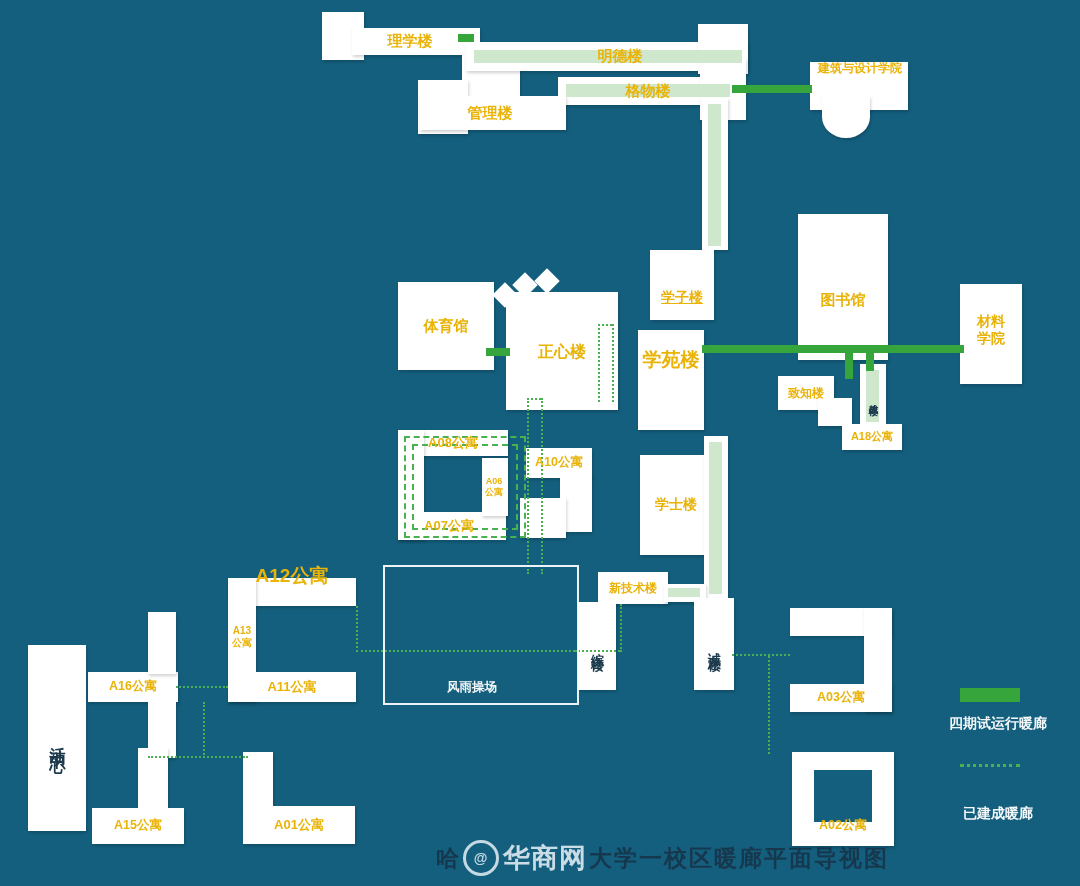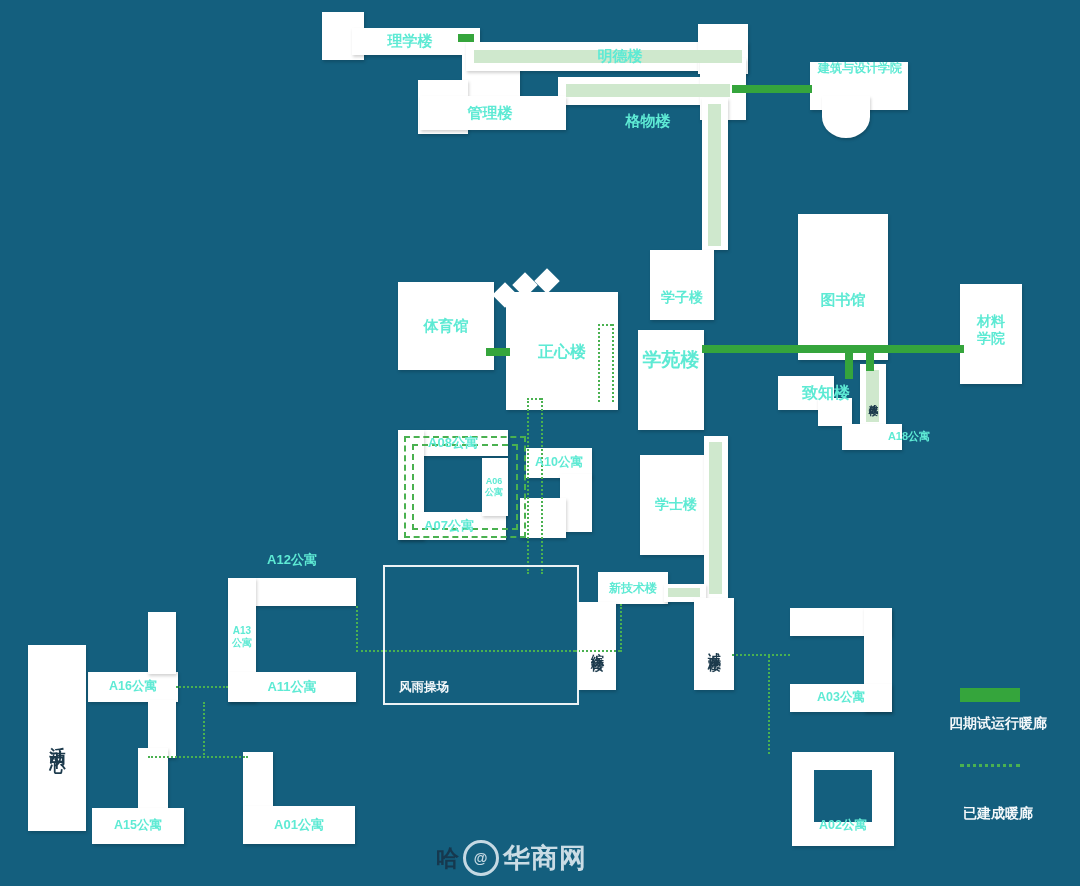--- a/index.html
+++ b/index.html
@@ -12,21 +12,21 @@
   }
   .b{position:absolute;background:#ffffff;box-shadow:1px 2px 3px rgba(0,0,0,.18);}
   .hole{position:absolute;background:#145f7e;box-shadow:none;}
   .pg{position:absolute;background:#cfe8cd;}
   .sg{position:absolute;background:#35a53c;}
   .dh{position:absolute;border-top:2px dotted #4ab150;height:0;}
   .dv{position:absolute;border-left:2px dotted #4ab150;width:0;}
   .dr{position:absolute;border:2px dashed #4ab150;background:transparent;}
   .notch{position:absolute;background:#ffffff;transform:rotate(45deg);}
   .lb{
-    position:absolute;color:#5eead4;font-weight:bold;
+    position:absolute;color:#eab308;font-weight:bold;
     display:flex;align-items:center;justify-content:center;text-align:center;
     line-height:1.25;white-space:nowrap;
   }
   .wraplb{white-space:normal;word-break:break-all;}
   .vlb{
     position:absolute;color:#1c3a4c;font-weight:bold;
     writing-mode:vertical-rl;text-orientation:upright;
     display:flex;align-items:center;justify-content:center;letter-spacing:3px;
   }
   .white{color:#f4f8fa;}
@@ -163,57 +163,58 @@
   <div class="dv" style="left:203px;top:702px;height:56px;"></div>
   <div class="dh" style="left:148px;top:756px;width:100px;"></div>
 
   <div class="dh" style="left:732px;top:654px;width:58px;"></div>
   <div class="dv" style="left:768px;top:656px;height:98px;"></div>
 
   <div class="outline-rect" style="left:383px;top:565px;width:192px;height:136px;"></div>
 
   <div class="lb" style="left:360px;top:29px;width:100px;height:25px;font-size:15px;">理学楼</div>
   <div class="lb" style="left:560px;top:44px;width:120px;height:25px;font-size:15px;">明德楼</div>
-  <div class="lb" style="left:588px;top:79px;width:120px;height:24px;font-size:15px;margin-top:30px;">格物楼</div>
+  <div class="lb" style="left:588px;top:79px;width:120px;height:24px;font-size:15px;">格物楼</div>
   <div class="lb" style="left:812px;top:56px;width:96px;height:24px;font-size:12px;">建筑与设计学院</div>
   <div class="lb" style="left:430px;top:99px;width:120px;height:28px;font-size:15px;font-family:Liberation Serif, serif;">管理楼</div>
   <div class="lb" style="left:400px;top:312px;width:92px;height:28px;font-size:15px;">体育馆</div>
   <div class="lb" style="left:516px;top:338px;width:92px;height:28px;font-size:16px;">正心楼</div>
-  <div class="lb" style="left:650px;top:286px;width:64px;height:24px;font-size:14px;">学子楼</div>
+  <div class="lb" style="left:650px;top:286px;width:64px;height:24px;font-size:14px;text-decoration:underline;">学子楼</div>
   <div class="lb" style="left:636px;top:348px;width:70px;height:24px;font-size:19px;">学苑楼</div>
   <div class="lb" style="left:798px;top:286px;width:90px;height:28px;font-size:15px;">图书馆</div>
   <div class="lb wraplb" style="left:974px;top:306px;width:34px;height:48px;font-size:14px;">材料学院</div>
-  <div class="lb" style="left:778px;top:380px;width:56px;height:26px;font-size:16px;padding-left:20px;">致知楼</div>
+  <div class="lb" style="left:778px;top:380px;width:56px;height:26px;font-size:12px;">致知楼</div>
   <div class="vlb" style="left:863px;top:372px;width:20px;height:50px;font-size:9.5px;letter-spacing:1px;">成教楼</div>
-  <div class="lb" style="left:842px;top:426px;width:60px;height:22px;font-size:11px;padding-left:37px;">A18公寓</div>
+  <div class="lb" style="left:842px;top:426px;width:60px;height:22px;font-size:11px;">A18公寓</div>
   <div class="lb" style="left:404px;top:431px;width:98px;height:24px;font-size:13px;">A08公寓</div>
   <div class="lb" style="left:524px;top:450px;width:70px;height:26px;font-size:12.5px;">A10公寓</div>
   <div class="lb wraplb" style="left:484px;top:462px;width:20px;height:50px;font-size:9px;">A06公寓</div>
   <div class="lb" style="left:400px;top:514px;width:98px;height:24px;font-size:13px;">A07公寓</div>
   <div class="lb" style="left:640px;top:492px;width:72px;height:26px;font-size:14px;">学士楼</div>
   <div class="lb" style="left:598px;top:576px;width:70px;height:24px;font-size:12px;">新技术楼</div>
   <div class="vlb" style="left:580px;top:608px;width:34px;height:76px;font-size:13px;">综合楼</div>
   <div class="vlb" style="left:697px;top:608px;width:34px;height:76px;font-size:13px;">诚意楼</div>
-  <div class="lb" style="left:238px;top:548px;width:108px;height:24px;font-size:13px;">A12公寓</div>
+  <div class="lb" style="left:238px;top:564px;width:108px;height:24px;font-size:19px;">A12公寓</div>
   <div class="lb wraplb" style="left:231px;top:614px;width:22px;height:46px;font-size:10px;">A13公寓</div>
   <div class="lb" style="left:90px;top:674px;width:86px;height:26px;font-size:12.5px;">A16公寓</div>
   <div class="lb" style="left:238px;top:674px;width:108px;height:26px;font-size:13px;">A11公寓</div>
-  <div class="lb white" style="left:386px;top:678px;width:76px;height:20px;font-size:12.5px;font-weight:600;">风雨操场</div>
+  <div class="lb white" style="left:386px;top:678px;width:76px;height:20px;font-size:12.5px;font-weight:600;padding-left:48px;">风雨操场</div>
   <div class="vlb" style="left:36px;top:690px;width:42px;height:100px;font-size:16px;">活动中心</div>
   <div class="lb" style="left:94px;top:812px;width:88px;height:28px;font-size:12.5px;">A15公寓</div>
   <div class="lb" style="left:246px;top:810px;width:106px;height:30px;font-size:13px;">A01公寓</div>
   <div class="lb" style="left:792px;top:686px;width:98px;height:24px;font-size:12.5px;">A03公寓</div>
   <div class="lb" style="left:794px;top:812px;width:98px;height:28px;font-size:12.5px;">A02公寓</div>
 
   <div class="sg" style="left:960px;top:688px;width:60px;height:14px;"></div>
   <div class="lb white" style="left:926px;top:714px;width:144px;height:20px;font-size:14px;">四期试运行暖廊</div>
   <div class="legend-dotted" style="left:960px;top:764px;width:60px;"></div>
   <div class="lb white" style="left:938px;top:804px;width:120px;height:20px;font-size:14px;">已建成暖廊</div>
 
   <div id="footer">
     <span>哈</span>
     <span class="wm">
       <span class="wm-circle">@</span>
       <span>华商网</span>
     </span>
+    <span>大学一校区暖廊平面导视图</span>
   </div>
 
 </div>
 
 </body></html>

